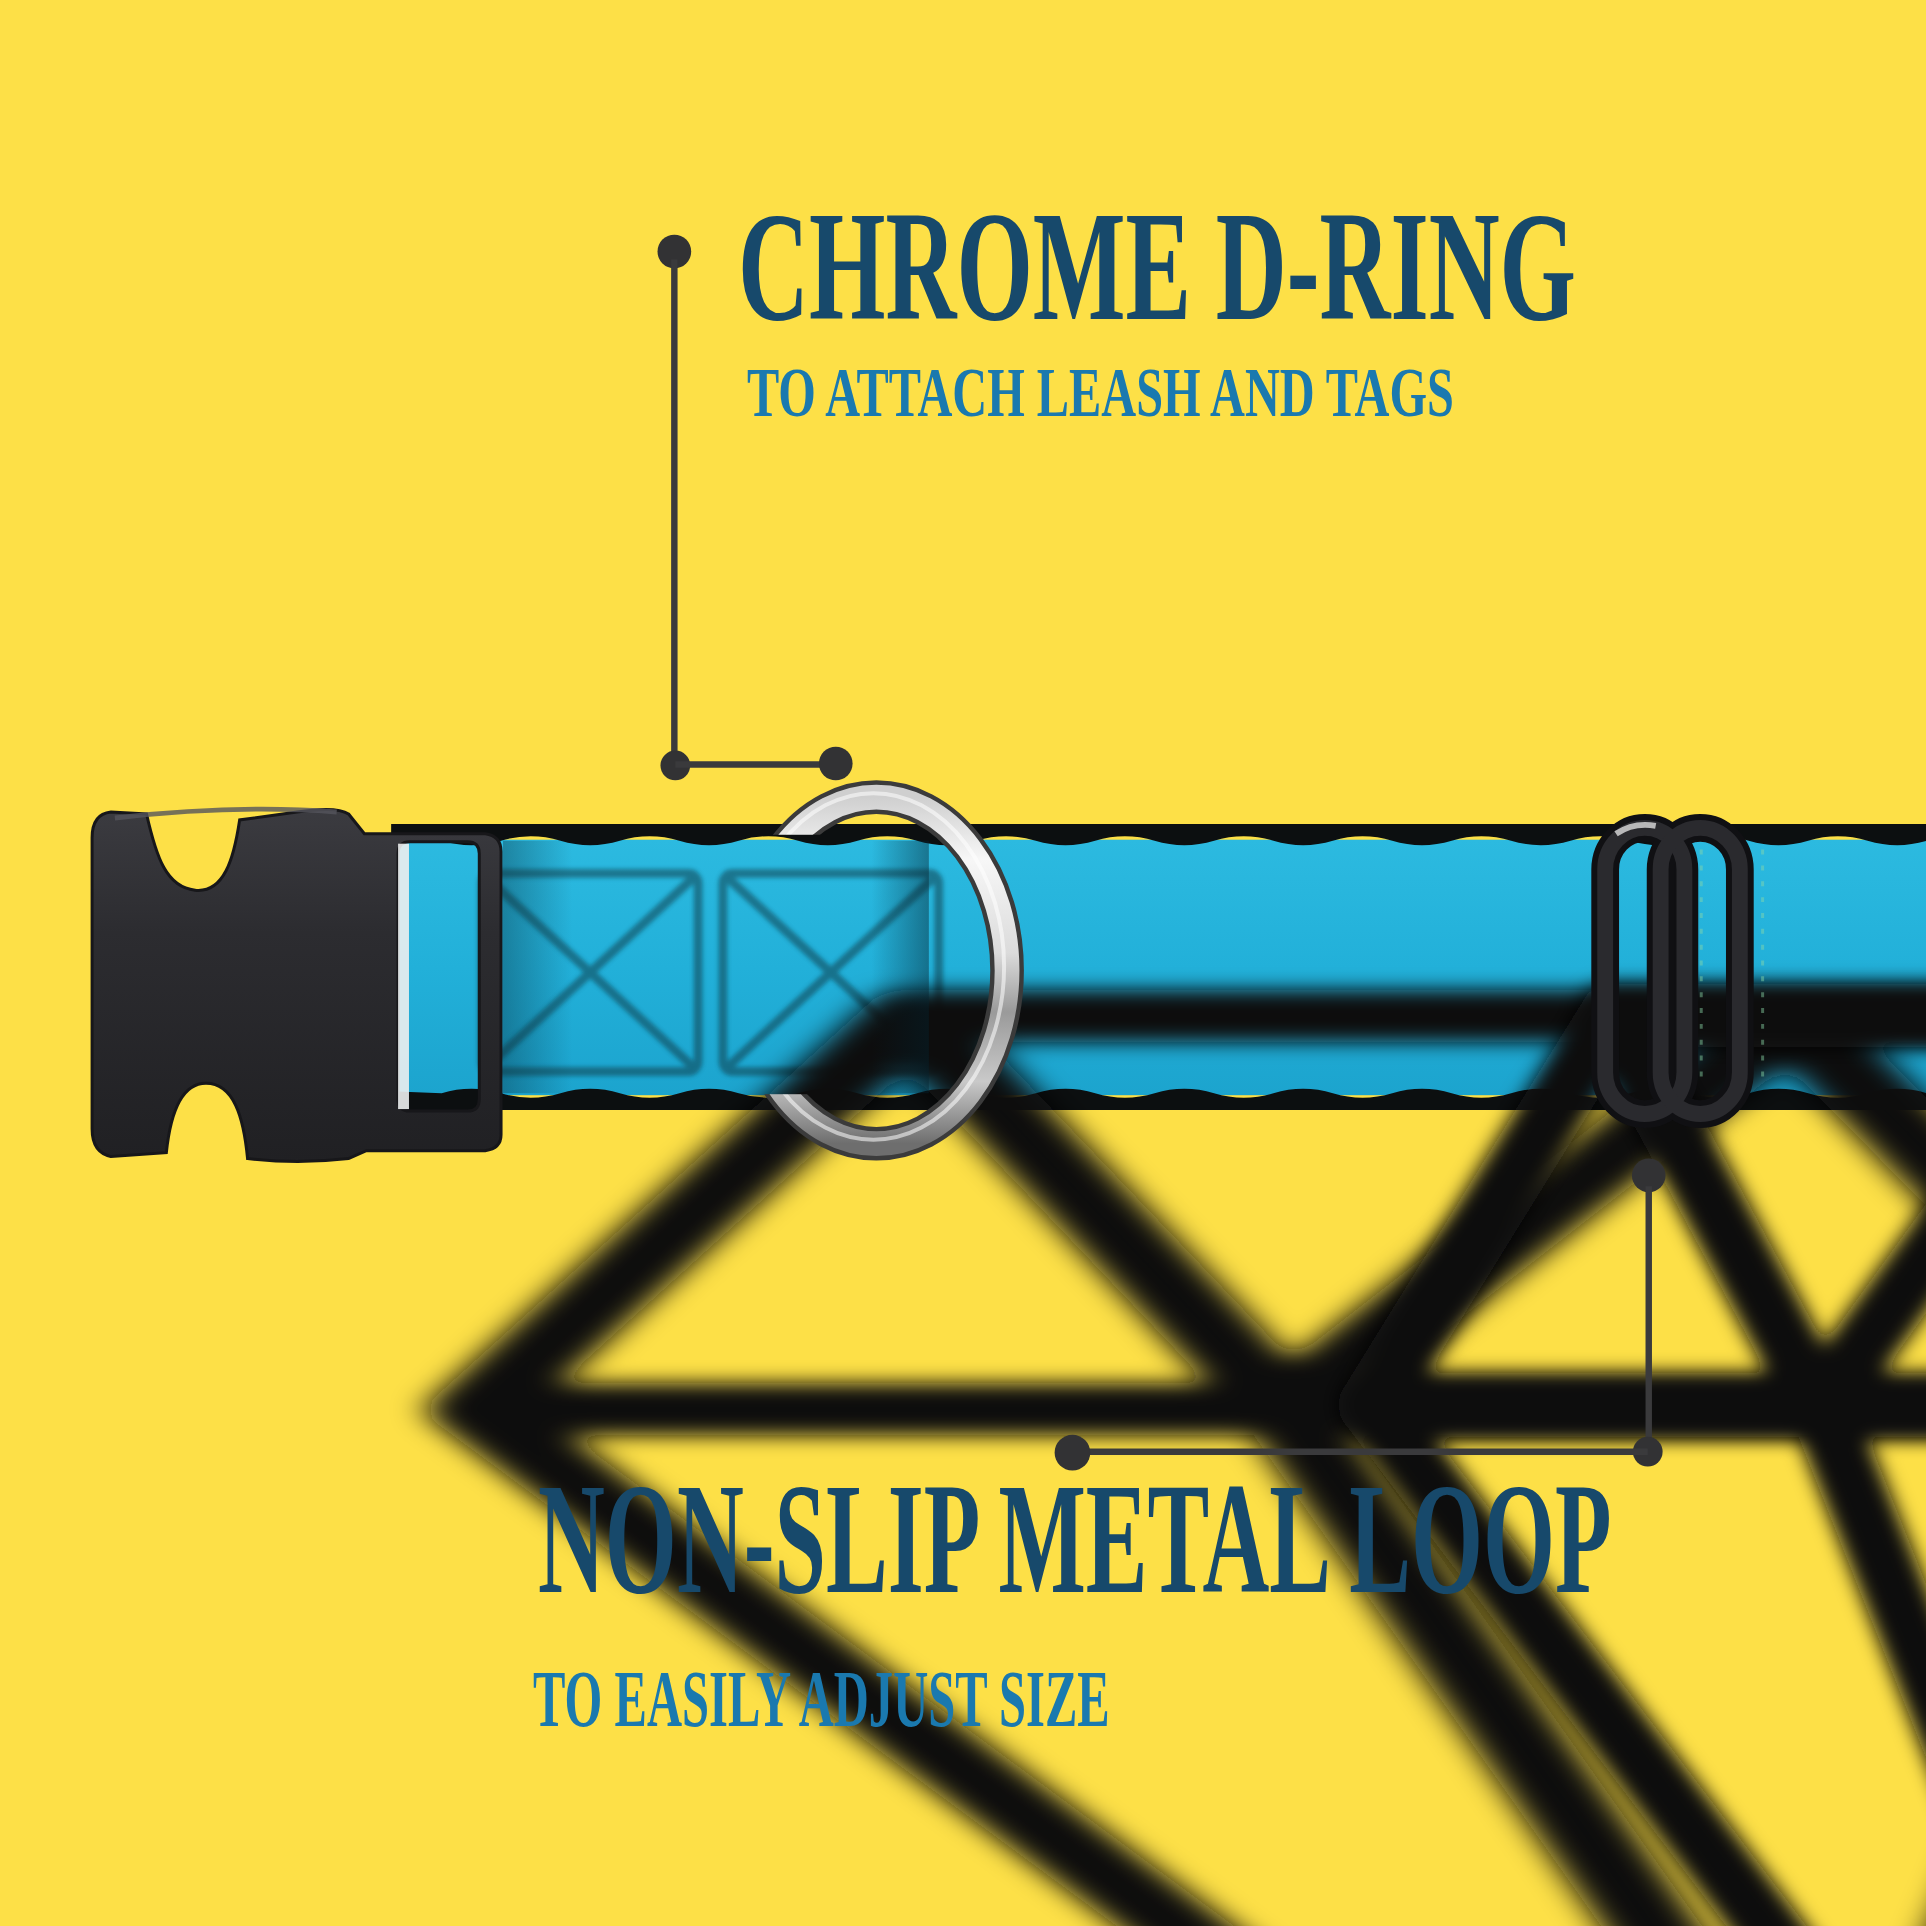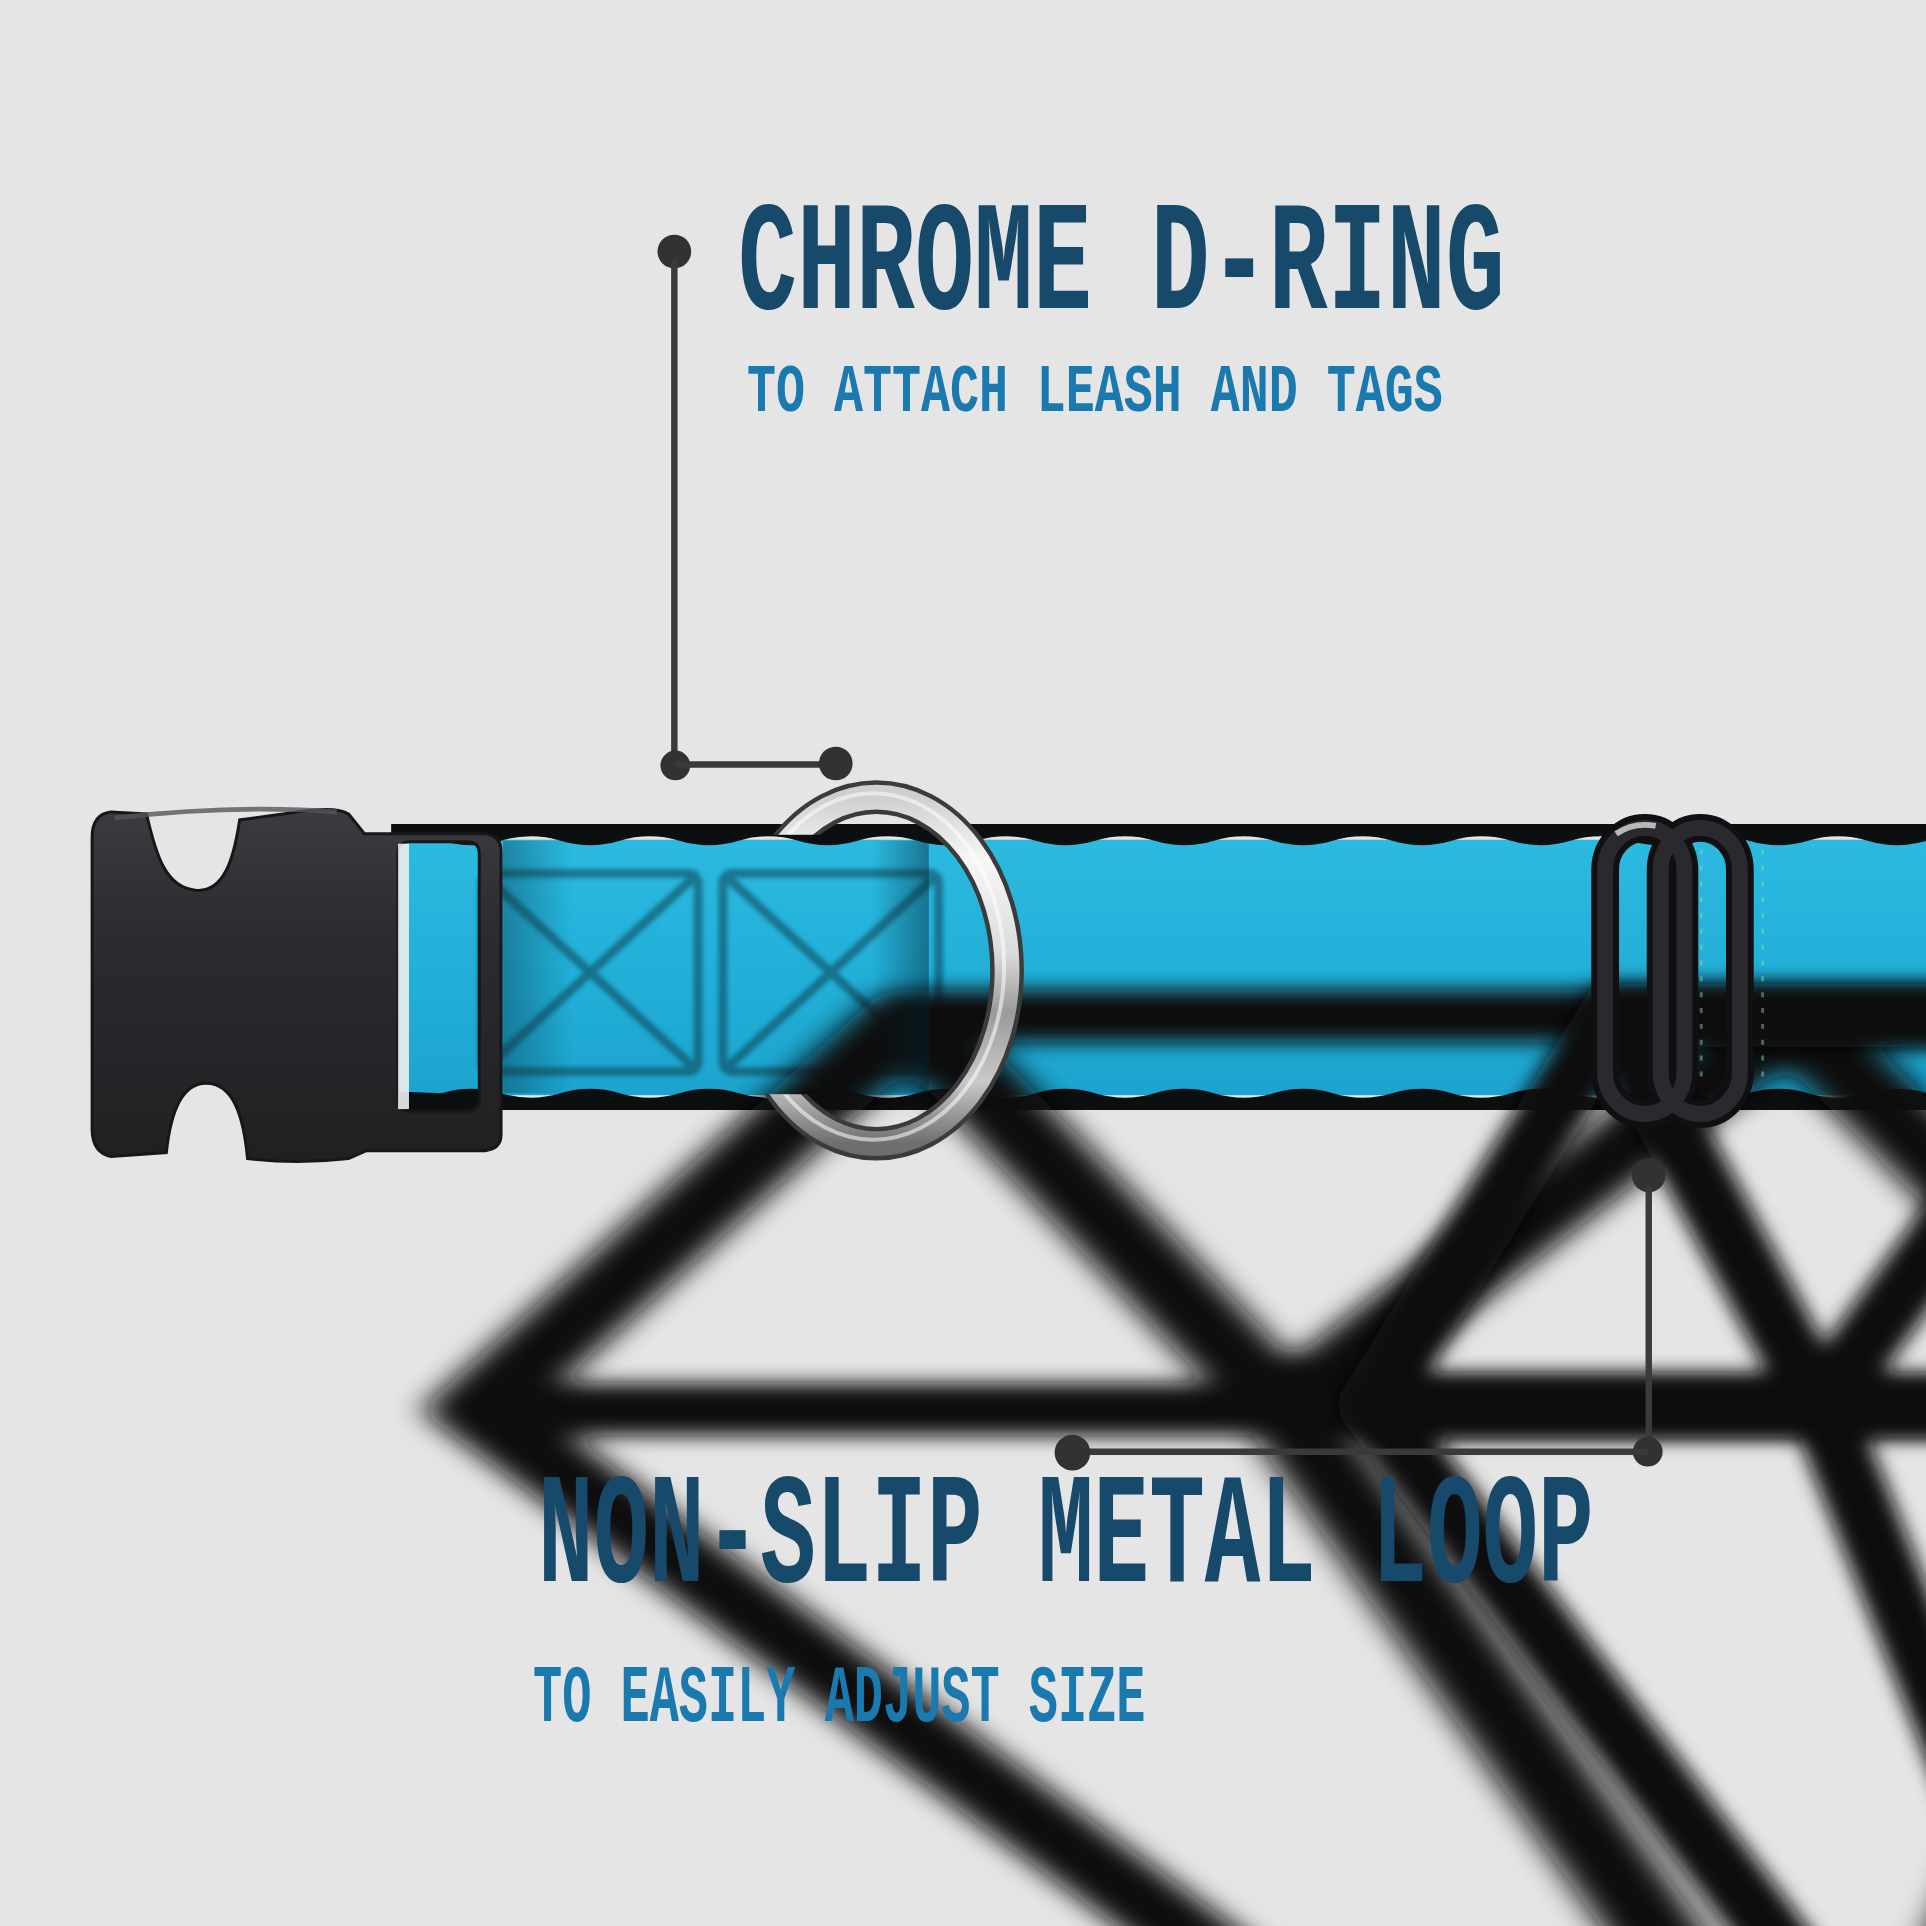--- a/index.html
+++ b/index.html
@@ -1,17 +1,17 @@
 <!DOCTYPE html>
 <html><head>
 <meta charset="utf-8">
 <style>
   html,body{margin:0;padding:0;background:#fff;}
-  #stage{position:relative;width:1927px;height:1927px;background:#e5e5e5;overflow:hidden;
-         font-family:Liberation Mono, monospace;}
+  #stage{position:relative;width:1927px;height:1927px;background:#fde047;overflow:hidden;
+         font-family:Liberation Serif, serif;}
   #scene{position:absolute;left:0;top:0;}
   .txt{position:absolute;white-space:nowrap;line-height:1;font-weight:bold;
        display:inline-block;transform-origin:0 0;}
   #title-top   {left:738px;top:189px;font-size:156px;color:#17496B;transform:scaleX(.63);}
   #sub-top     {left:747px;top:359px;font-size:69px; color:#1A79AF;transform:scaleX(.70);}
   #title-bottom{left:538px;top:1460px;font-size:158px;color:#17496B;transform:scaleX(.586);}
   #sub-bottom  {left:533px;top:1659px;font-size:81px; color:#1A79AF;transform:scaleX(.60);}
 </style>
 </head>
 <body>

